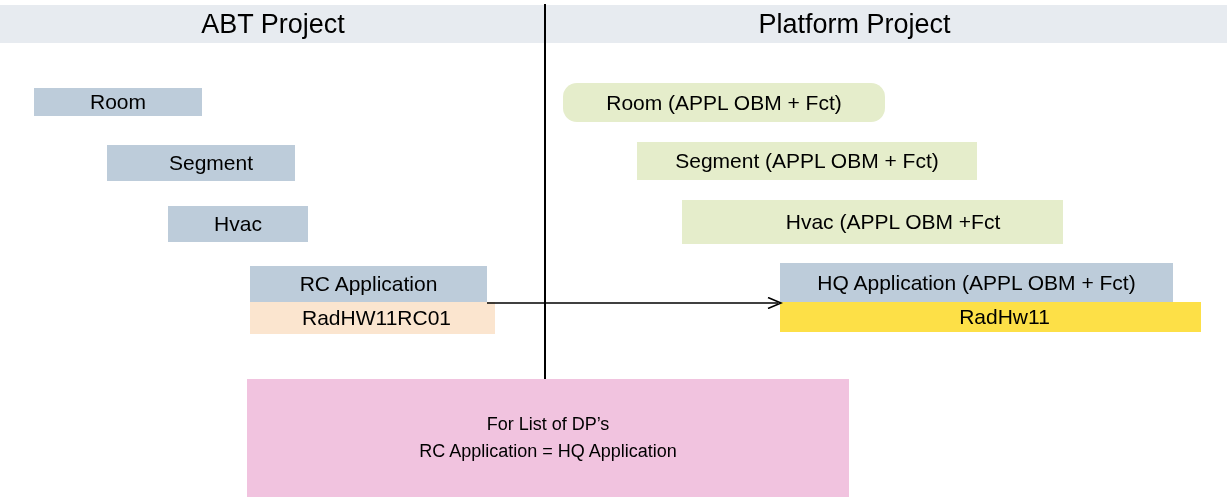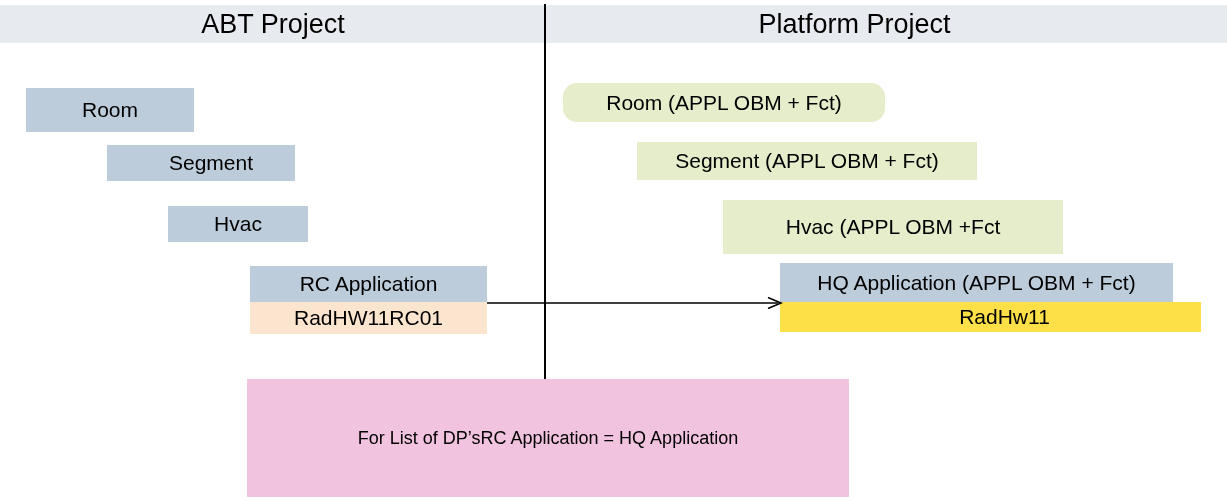--- a/index.html
+++ b/index.html
@@ -46,51 +46,51 @@
     position: absolute;
     display: flex;
     align-items: center;
     justify-content: center;
     font-size: 21px;
     white-space: nowrap;
   }
   .steel { background: #bdccda; }
   .lightgreen { background: #e5edcb; }
   .green { background: #fde047; padding-left: 28px; }
-  .peach { background: #fbe5cf; }
+  .peach { background: #fbe5cf; padding-left: 8px; }
 
   
-  .abt-room      { left: 26px;  top: 88px;  width: 168px; height: 44px; }
+  .abt-room      { left: 34px;  top: 88px;  width: 168px; height: 28px; }
   .abt-segment   { left: 107px; top: 145px; width: 168px; height: 36px; padding-left: 20px; }
   .abt-hvac      { left: 168px; top: 206px; width: 140px; height: 36px; }
   .abt-rc-app    { left: 250px; top: 266px; width: 237px; height: 36px; }
   .abt-rc-inst   { left: 250px; top: 302px; width: 237px; height: 32px; }
 
   
   .plat-room     { left: 563px; top: 83px;  width: 322px; height: 39px; border-radius: 14px; }
   .plat-segment  { left: 637px; top: 142px; width: 340px; height: 38px; }
-  .plat-hvac     { left: 723px; top: 200px; width: 340px; height: 54px; }
+  .plat-hvac     { left: 682px; top: 200px; width: 340px; height: 44px; padding-left: 41px; }
   .plat-hq-app   { left: 780px; top: 263px; width: 393px; height: 39px; }
   .plat-hq-inst  { left: 780px; top: 302px; width: 393px; height: 30px; }
 
   
   .arrow-svg {
     position: absolute;
     left: 487px; top: 297px;
     width: 296px; height: 12px;
   }
 
   
   .note-box {
     position: absolute;
     left: 247px; top: 379px;
     width: 602px; height: 118px;
     background: #f1c3df;
     display: flex;
-    flex-direction: row;
+    flex-direction: column;
     align-items: center;
     justify-content: center;
     font-size: 18px;
     line-height: 27px;
     text-align: center;
   }
 </style>
 </head>
 <body>
 

